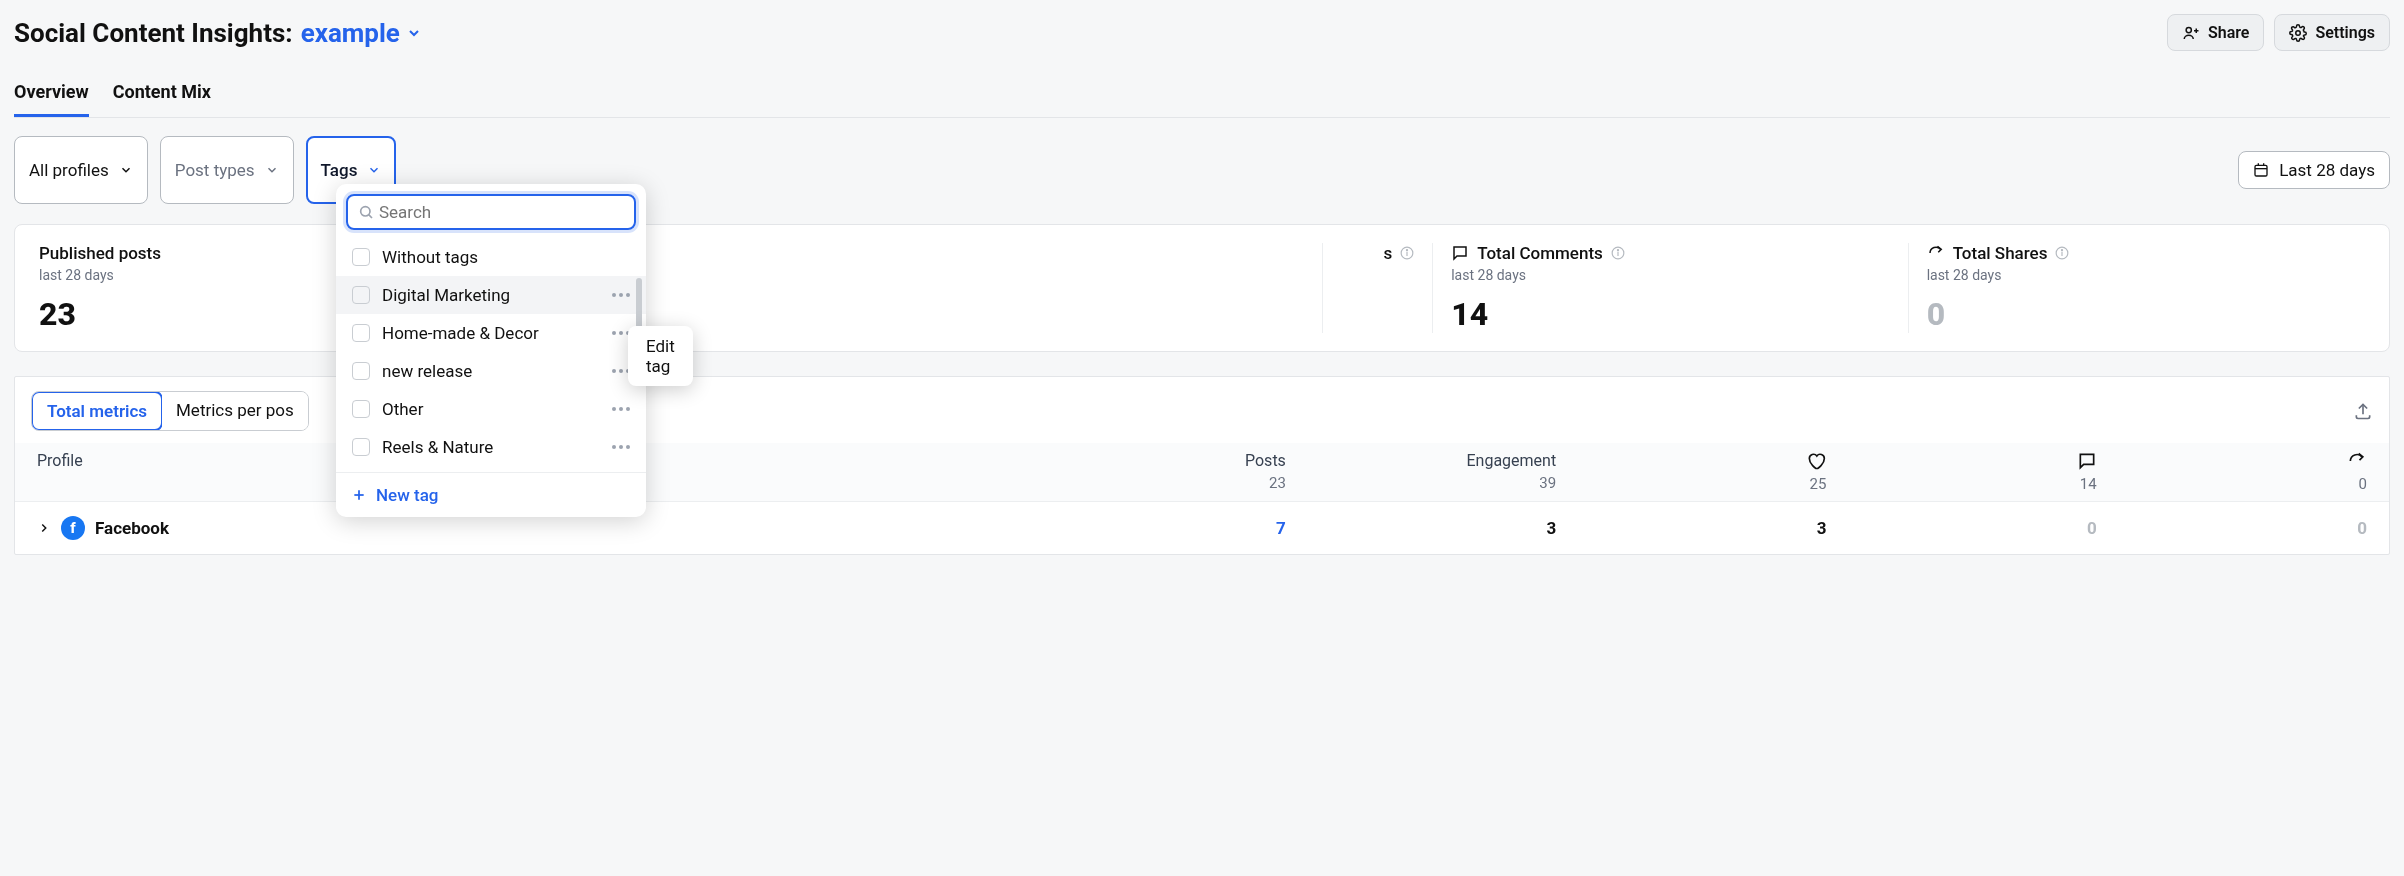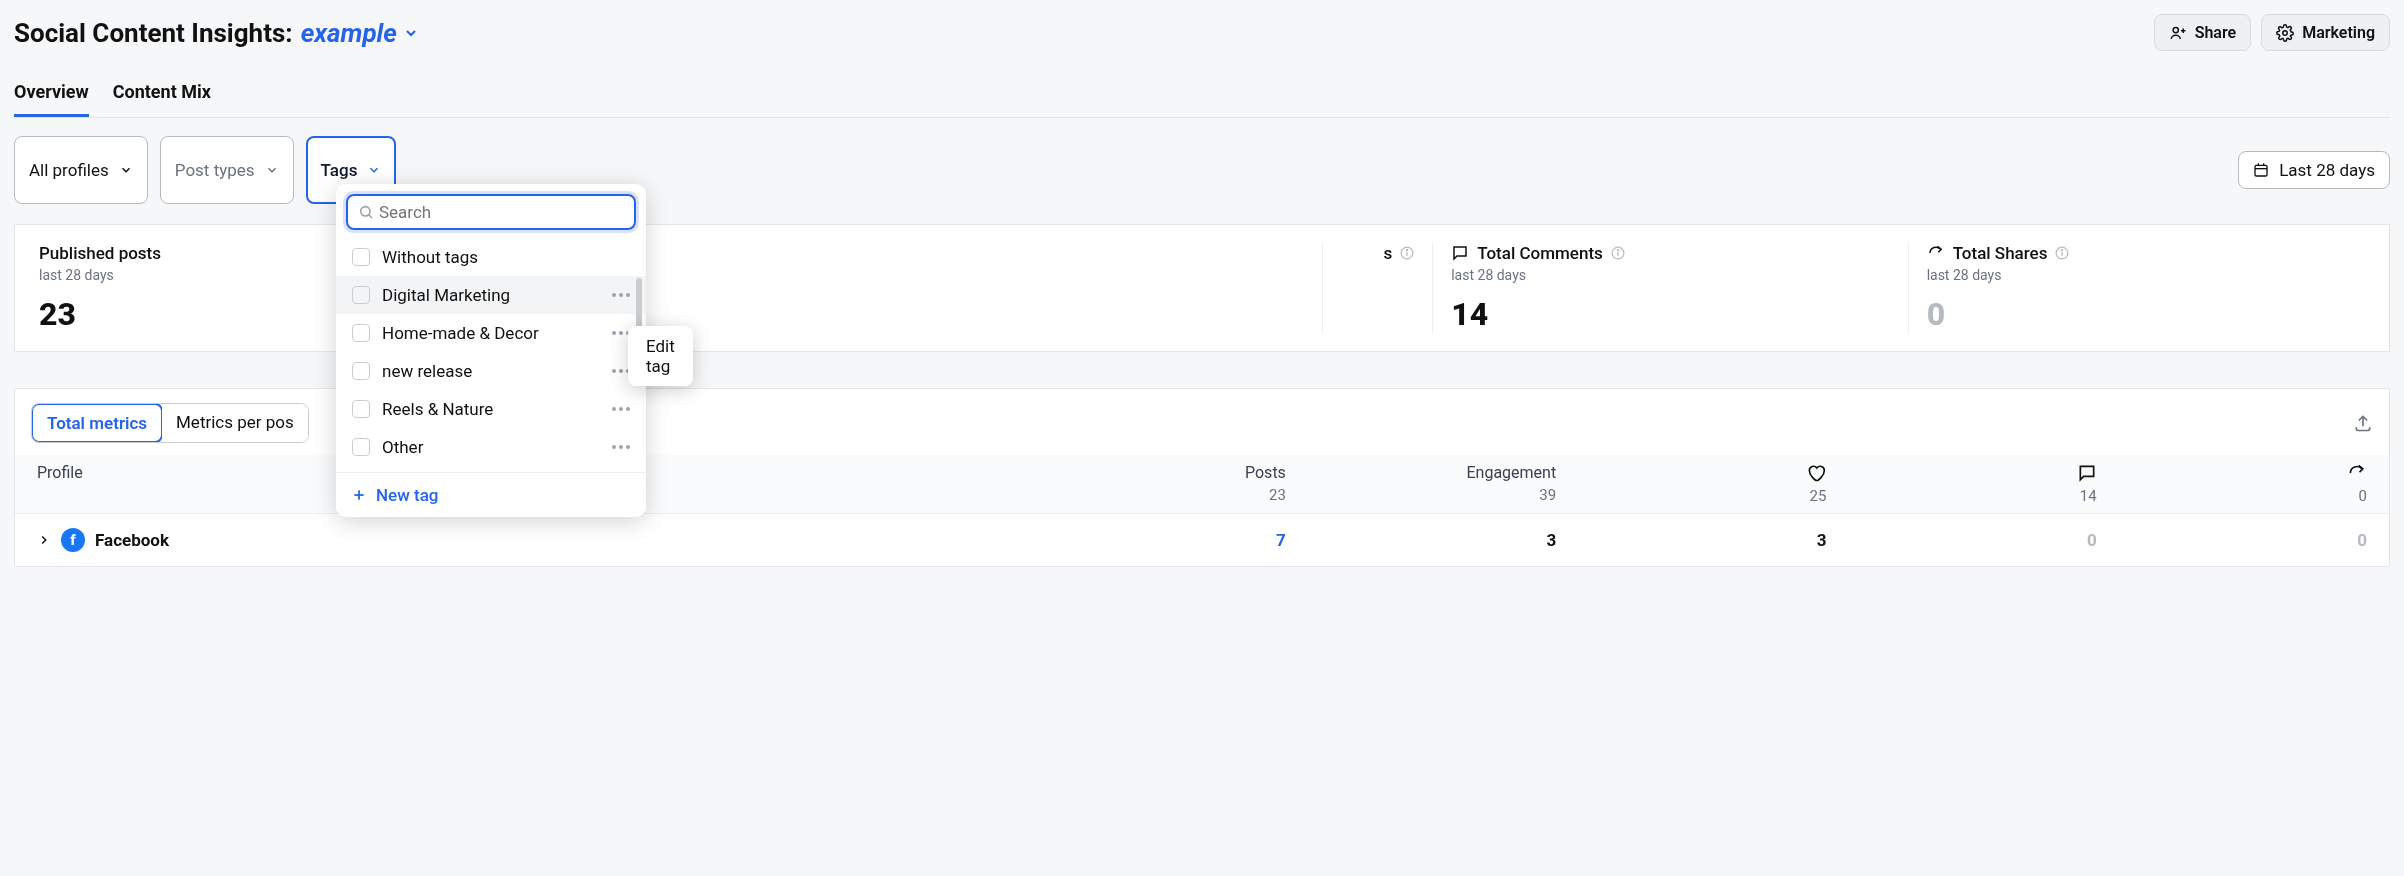--- a/index.html
+++ b/index.html
@@ -1,35 +1,35 @@
 <!DOCTYPE html>
 <html><head>
   <meta charset="utf-8">
   <style>
     * { box-sizing: border-box; margin: 0; padding: 0; font-family: -apple-system, BlinkMacSystemFont, "Segoe UI", Roboto, sans-serif; }
     body { background: #f6f7f8; color: #111; font-size: 14px; }
     .page { padding: 14px 14px 0 14px; }
     .header-row { display: flex; justify-content: space-between; align-items: center; margin-bottom: 22px; }
     .title-wrap { display: flex; align-items: baseline; gap: 8px; font-size: 26px; font-weight: 700; }
     .title-main { color: #111; }
-    .title-link { color: #2563eb; display: inline-flex; align-items: center; gap: 6px; cursor: pointer; font-style: italic; }
+    .title-link { color: #2563eb; display: inline-flex; align-items: center; gap: 6px; cursor: pointer; }
     .header-actions { display: flex; gap: 10px; }
     .btn { display: inline-flex; align-items: center; gap: 8px; border: 1px solid #c9cdd2; background: #fff; border-radius: 8px; padding: 8px 14px; font-size: 16px; cursor: pointer; color: #111; }
     .btn-grey { background: #eef0f2; border-color: #d6d9dd; font-weight:600; }
     .tabs { display: flex; gap: 24px; border-bottom: 1px solid #e3e5e8; margin-bottom: 18px; }
     .tab { font-size: 18px; font-weight: 700; padding: 8px 0 12px 0; cursor: pointer; color: #111; }
     .tab.active { border-bottom: 3px solid #2563eb; }
     .filters-row { display: flex; justify-content: space-between; align-items: center; margin-bottom: 20px; position: relative; }
     .filters-left { display: flex; gap: 12px; }
     .filter-btn { display: inline-flex; align-items: center; gap: 10px; border: 1px solid #b5bac0; background: #fff; border-radius: 8px; padding: 8px 14px; font-size: 17px; cursor: pointer; }
     .filter-btn.muted { color: #6b7280; }
     .filter-btn.active { border: 2px solid #2563eb; color: #0f172a; font-weight: 500; padding: 22px 13px; }
     .chev { display:inline-block; }
     .chev svg { display:block; }
-    .metrics-card { background: #fff; border: 1px solid #e3e5e8; border-radius: 1px; display: flex; padding: 18px 6px; margin-bottom: 36px; }
+    .metrics-card { background: #fff; border: 1px solid #e3e5e8; border-radius: 8px; display: flex; padding: 18px 6px; margin-bottom: 24px; }
     .metric { flex: 1; padding: 0 18px; border-right: 1px solid #eceef0; display:flex; flex-direction:column; gap:4px; }
     .metric:last-child { border-right: none; }
     .metric-title { display: flex; align-items: center; gap: 8px; font-size: 17px; font-weight: 500; color: #111; }
     .metric-sub { font-size: 14px; color: #6b7280; }
     .metric-val { font-size: 32px; font-weight: 800; margin-top: 8px; }
     .metric-val.zero { color: #b5bac0; }
     .info-ic { color: #b5bac0; }
     .table-card { background: #fff; border: 1px solid #e3e5e8; border-radius: 2px; padding: 14px 16px 0 16px; position:relative; }
     .table-top { display: flex; justify-content: space-between; align-items: center; margin-bottom: 12px; }
     .seg { display: flex; border: 1px solid #c9cdd2; border-radius: 8px; overflow: hidden; }
@@ -92,21 +92,21 @@
         </span>
         <span>Share</span>
       </button>
       <button class="btn btn-grey">
         <span>
           <svg width="18" height="18" viewBox="0 0 24 24" fill="none" stroke="currentColor" stroke-width="2">
               <circle cx="12" cy="12" r="3"></circle>
               <path d="M19.4 15a1.7 1.7 0 0 0 .3 1.8l.1.1a2 2 0 1 1-2.8 2.8l-.1-.1a1.7 1.7 0 0 0-1.8-.3 1.7 1.7 0 0 0-1 1.5V21a2 2 0 1 1-4 0v-.1a1.7 1.7 0 0 0-1-1.5 1.7 1.7 0 0 0-1.8.3l-.1.1a2 2 0 1 1-2.8-2.8l.1-.1a1.7 1.7 0 0 0 .3-1.8 1.7 1.7 0 0 0-1.5-1H3a2 2 0 1 1 0-4h.1a1.7 1.7 0 0 0 1.5-1 1.7 1.7 0 0 0-.3-1.8l-.1-.1a2 2 0 1 1 2.8-2.8l.1.1a1.7 1.7 0 0 0 1.8.3H9a1.7 1.7 0 0 0 1-1.5V3a2 2 0 1 1 4 0v.1a1.7 1.7 0 0 0 1 1.5 1.7 1.7 0 0 0 1.8-.3l.1-.1a2 2 0 1 1 2.8 2.8l-.1.1a1.7 1.7 0 0 0-.3 1.8V9c.6.3 1 .9 1 1.5H21a2 2 0 1 1 0 4h-.1a1.7 1.7 0 0 0-1.5 1z"></path>
             </svg>
         </span>
-        <span>Marketing</span>
+        <span>Settings</span>
       </button>
     </div>
   </div>
 
   <div class="tabs">
     <div class="tab active">Overview</div>
     <div class="tab">Content Mix</div>
   </div>
 
   <div class="filters-row">
@@ -191,32 +191,32 @@
           <span class="dd-more always">
               <svg width="18" height="4" viewBox="0 0 18 4">
                 <circle cx="2" cy="2" r="2" fill="#9ca3af"></circle>
                 <circle cx="9" cy="2" r="2" fill="#9ca3af"></circle>
                 <circle cx="16" cy="2" r="2" fill="#9ca3af"></circle>
               </svg>
             </span>
         </div>
         <div class="dd-item">
           <span class="dd-check"></span>
+          <span class="dd-label">Other</span>
+          <span class="dd-more always">
+              <svg width="18" height="4" viewBox="0 0 18 4">
+                <circle cx="2" cy="2" r="2" fill="#9ca3af"></circle>
+                <circle cx="9" cy="2" r="2" fill="#9ca3af"></circle>
+                <circle cx="16" cy="2" r="2" fill="#9ca3af"></circle>
+              </svg>
+            </span>
+        </div>
+        <div class="dd-item">
+          <span class="dd-check"></span>
           <span class="dd-label">Reels &amp; Nature</span>
-          <span class="dd-more always">
-              <svg width="18" height="4" viewBox="0 0 18 4">
-                <circle cx="2" cy="2" r="2" fill="#9ca3af"></circle>
-                <circle cx="9" cy="2" r="2" fill="#9ca3af"></circle>
-                <circle cx="16" cy="2" r="2" fill="#9ca3af"></circle>
-              </svg>
-            </span>
-        </div>
-        <div class="dd-item">
-          <span class="dd-check"></span>
-          <span class="dd-label">Other</span>
           <span class="dd-more always">
               <svg width="18" height="4" viewBox="0 0 18 4">
                 <circle cx="2" cy="2" r="2" fill="#9ca3af"></circle>
                 <circle cx="9" cy="2" r="2" fill="#9ca3af"></circle>
                 <circle cx="16" cy="2" r="2" fill="#9ca3af"></circle>
               </svg>
             </span>
         </div>
         <div class="dd-scroll"></div>
       </div>

